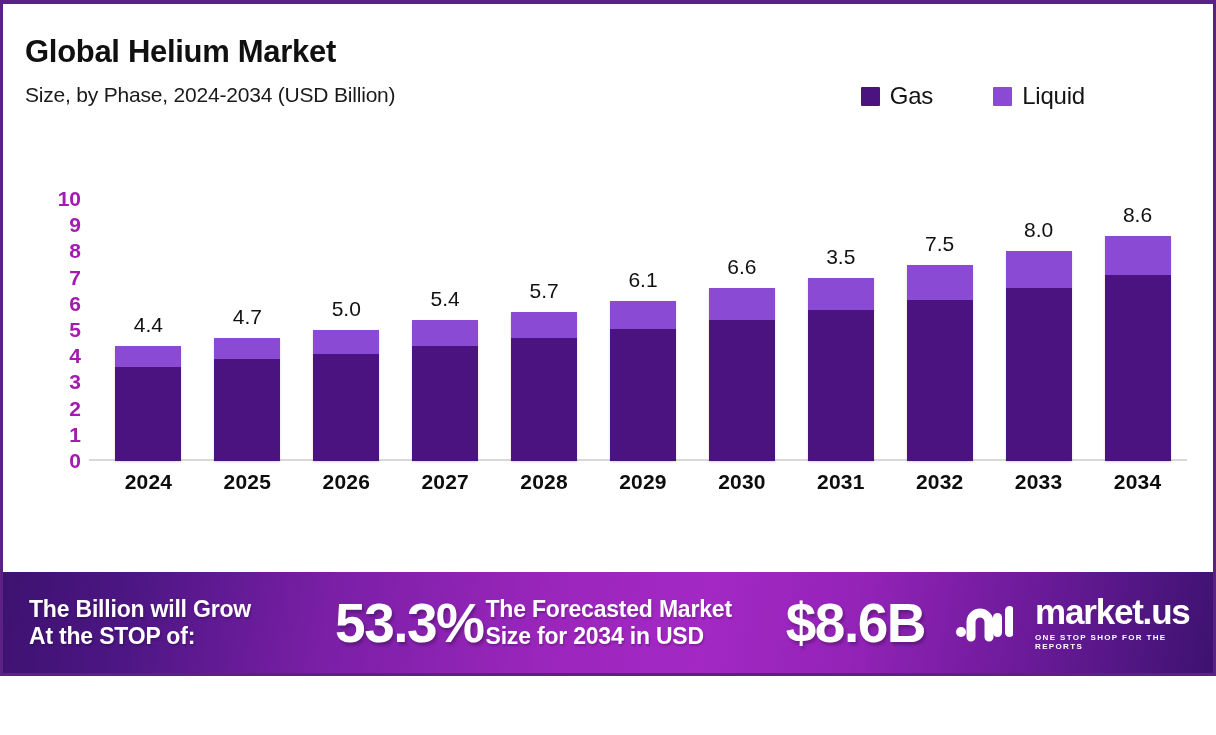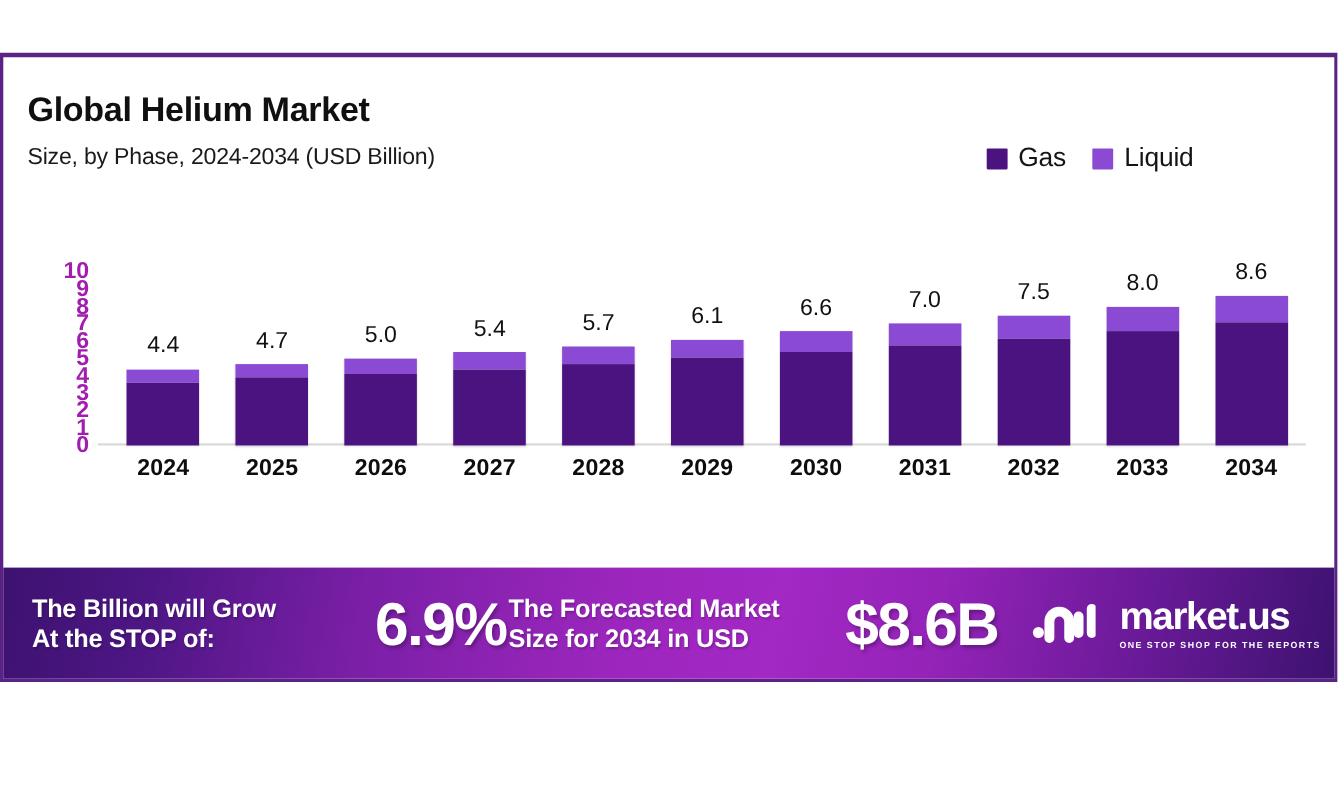--- a/index.html
+++ b/index.html
@@ -8,27 +8,26 @@
     width: 1216px;
     height: 735px;
     background: #ffffff;
     font-family: "Liberation Sans", sans-serif;
     overflow: hidden;
   }
 
   #infographic {
     position: relative;
     width: 1216px;
-    height: 572px;
+    height: 676px;
     background: #ffffff;
     border: 3px solid #5a2285;
     border-top-width: 4px;
     display: flex;
     flex-direction: column;
-    margin-top: 48px;
   }
 
   
   .header {
     position: relative;
     height: 145px;
     flex: 0 0 145px;
     padding: 30px 0 0 22px;
   }
 
@@ -47,21 +46,21 @@
     color: #1a1a1a;
     letter-spacing: -0.2px;
   }
 
   .legend {
     position: absolute;
     top: 78px;
     right: 128px;
     display: flex;
     align-items: center;
-    gap: 24px;
+    gap: 60px;
   }
 
   .legend-item {
     display: flex;
     align-items: center;
     gap: 10px;
   }
 
   .legend-swatch {
     width: 19px;
@@ -353,21 +352,21 @@
             </div>
             <div class="bar-col">
               <div class="bar-stack" style="height: 66%;">
                 <span class="bar-value">6.6</span>
                 <div class="seg-liquid" style="background: rgb(138, 74, 212); height: 18.1818%;"></div>
                 <div class="seg-gas" style="background: rgb(74, 19, 128); height: 81.8182%;"></div>
               </div>
             </div>
             <div class="bar-col">
               <div class="bar-stack" style="height: 70%;">
-                <span class="bar-value">7.0</span>
+                <span class="bar-value">3.5</span>
                 <div class="seg-liquid" style="background: rgb(138, 74, 212); height: 17.8571%;"></div>
                 <div class="seg-gas" style="background: rgb(74, 19, 128); height: 82.1429%;"></div>
               </div>
             </div>
             <div class="bar-col">
               <div class="bar-stack" style="height: 75%;">
                 <span class="bar-value">7.5</span>
                 <div class="seg-liquid" style="background: rgb(138, 74, 212); height: 18%;"></div>
                 <div class="seg-gas" style="background: rgb(74, 19, 128); height: 82%;"></div>
               </div>
@@ -406,21 +405,21 @@
       </div>
   </div>
 
   <div class="banner">
 
     <div class="banner-text cagr-label">
       <div>The Billion will Grow</div>
       <div>At the STOP of:</div>
     </div>
 
-    <div class="cagr-value">6.9%</div>
+    <div class="cagr-value">53.3%</div>
 
     <div class="banner-text forecast-label">
       <div>The Forecasted Market</div>
       <div>Size for 2034 in USD</div>
     </div>
 
     <div class="forecast-value">$8.6B</div>
 
     <div class="logo">
       <span class="logo-mark">

